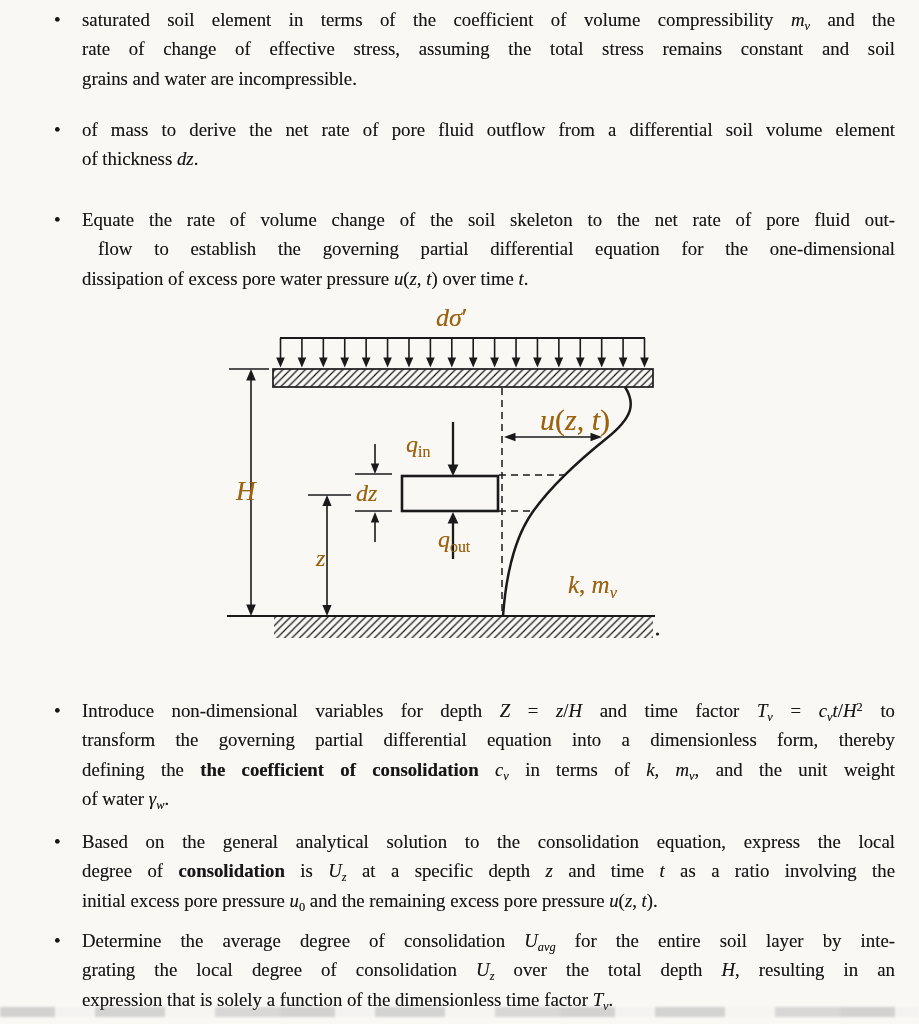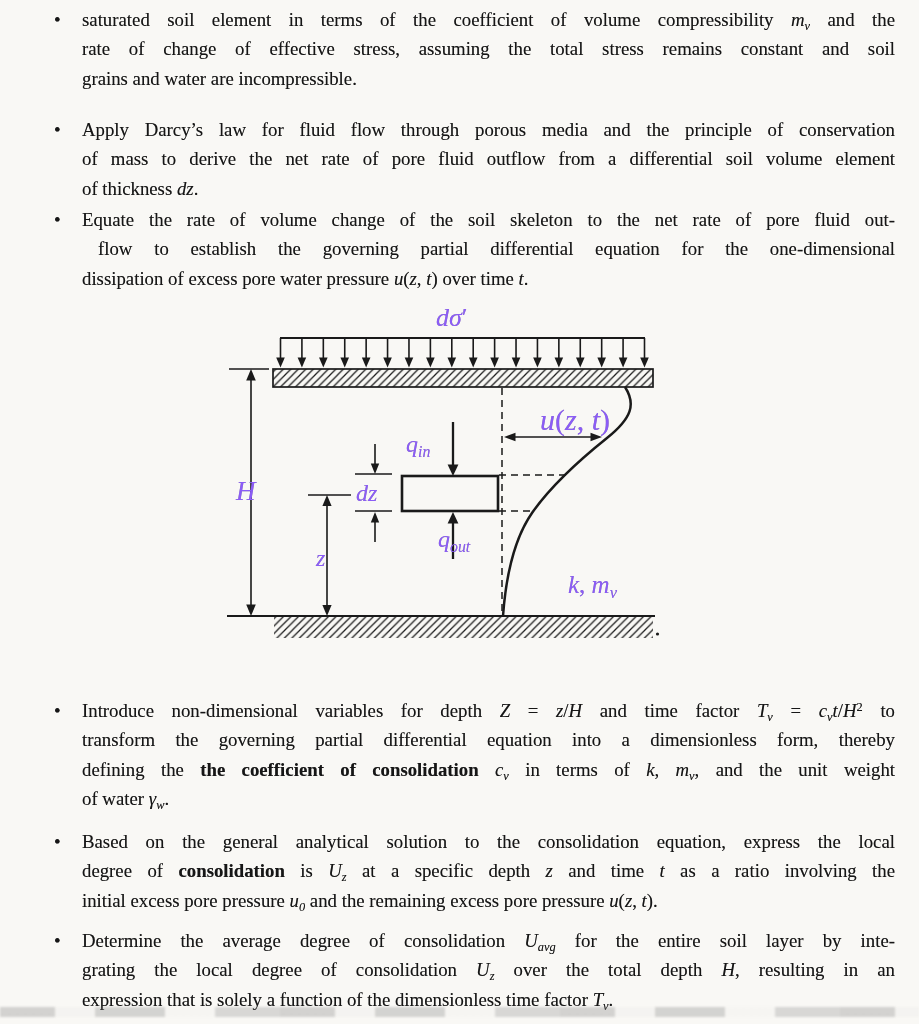--- a/index.html
+++ b/index.html
@@ -19,27 +19,27 @@
     text-shadow:0 0 .5px rgba(20,20,20,.45);
   }
   .marker{width:28px;flex:0 0 28px;font-size:19px;}
   .blines{flex:1;}
   .bline{text-align:justify;text-align-last:justify;}
   .bline.last{text-align-last:left;}
   .bline.ind{padding-left:16px;}
   .it{font-style:italic;}
   .bd{font-weight:700;}
   sub,sup{font-size:66%;line-height:0;position:relative;vertical-align:baseline;font-style:inherit;}
-  sub{top:.3em;font-style:italic;}
+  sub{top:.3em;}
   sup{top:-.5em;}
   .diagram{position:absolute;left:0;top:300px;width:919px;height:356px;}
   .diagram svg{position:absolute;left:0;top:0;}
   .dlabel{
     position:absolute;white-space:nowrap;
-    color:#8b5cf6;text-shadow:0 0 .5px rgba(20,20,20,.4);
+    color:#a16207;text-shadow:0 0 .5px rgba(20,20,20,.4);
   }
   .scan-band{
     position:absolute;left:0;right:0;top:1007px;height:10px;
     background:repeating-linear-gradient(90deg,
       rgba(130,130,130,.32) 0px 55px,
       rgba(205,205,205,.10) 55px 95px,
       rgba(115,115,115,.28) 95px 165px,
       rgba(215,215,215,.08) 165px 215px,
       rgba(140,140,140,.30) 215px 280px);
     filter:blur(1.2px);
@@ -54,21 +54,20 @@
     <span class="marker">•</span>
     <div class="blines">
         <div class="bline">saturated soil element in terms of the coefficient of volume compressibility <span class="it">m</span><sub class="it">v</sub> and the</div>
         <div class="bline">rate of change of effective stress, assuming the total stress remains constant and soil</div>
         <div class="bline last">grains and water are incompressible.</div>
       </div>
   </div>
   <div class="bullet" style="top:115px">
     <span class="marker">•</span>
     <div class="blines">
-        <div class="bline">Apply Darcy’s law for fluid flow through porous media and the principle of conservation</div>
         <div class="bline">of mass to derive the net rate of pore fluid outflow from a differential soil volume element</div>
         <div class="bline last">of thickness <span class="it">dz</span>.</div>
       </div>
   </div>
   <div class="bullet" style="top:205px">
     <span class="marker">•</span>
     <div class="blines">
         <div class="bline">Equate the rate of volume change of the soil skeleton to the net rate of pore fluid out-</div>
         <div class="bline ind">flow to establish the governing partial differential equation for the one-dimensional</div>
         <div class="bline last">dissipation of excess pore water pressure <span class="it">u</span>(<span class="it">z</span>, <span class="it">t</span>) over time <span class="it">t</span>.</div>

